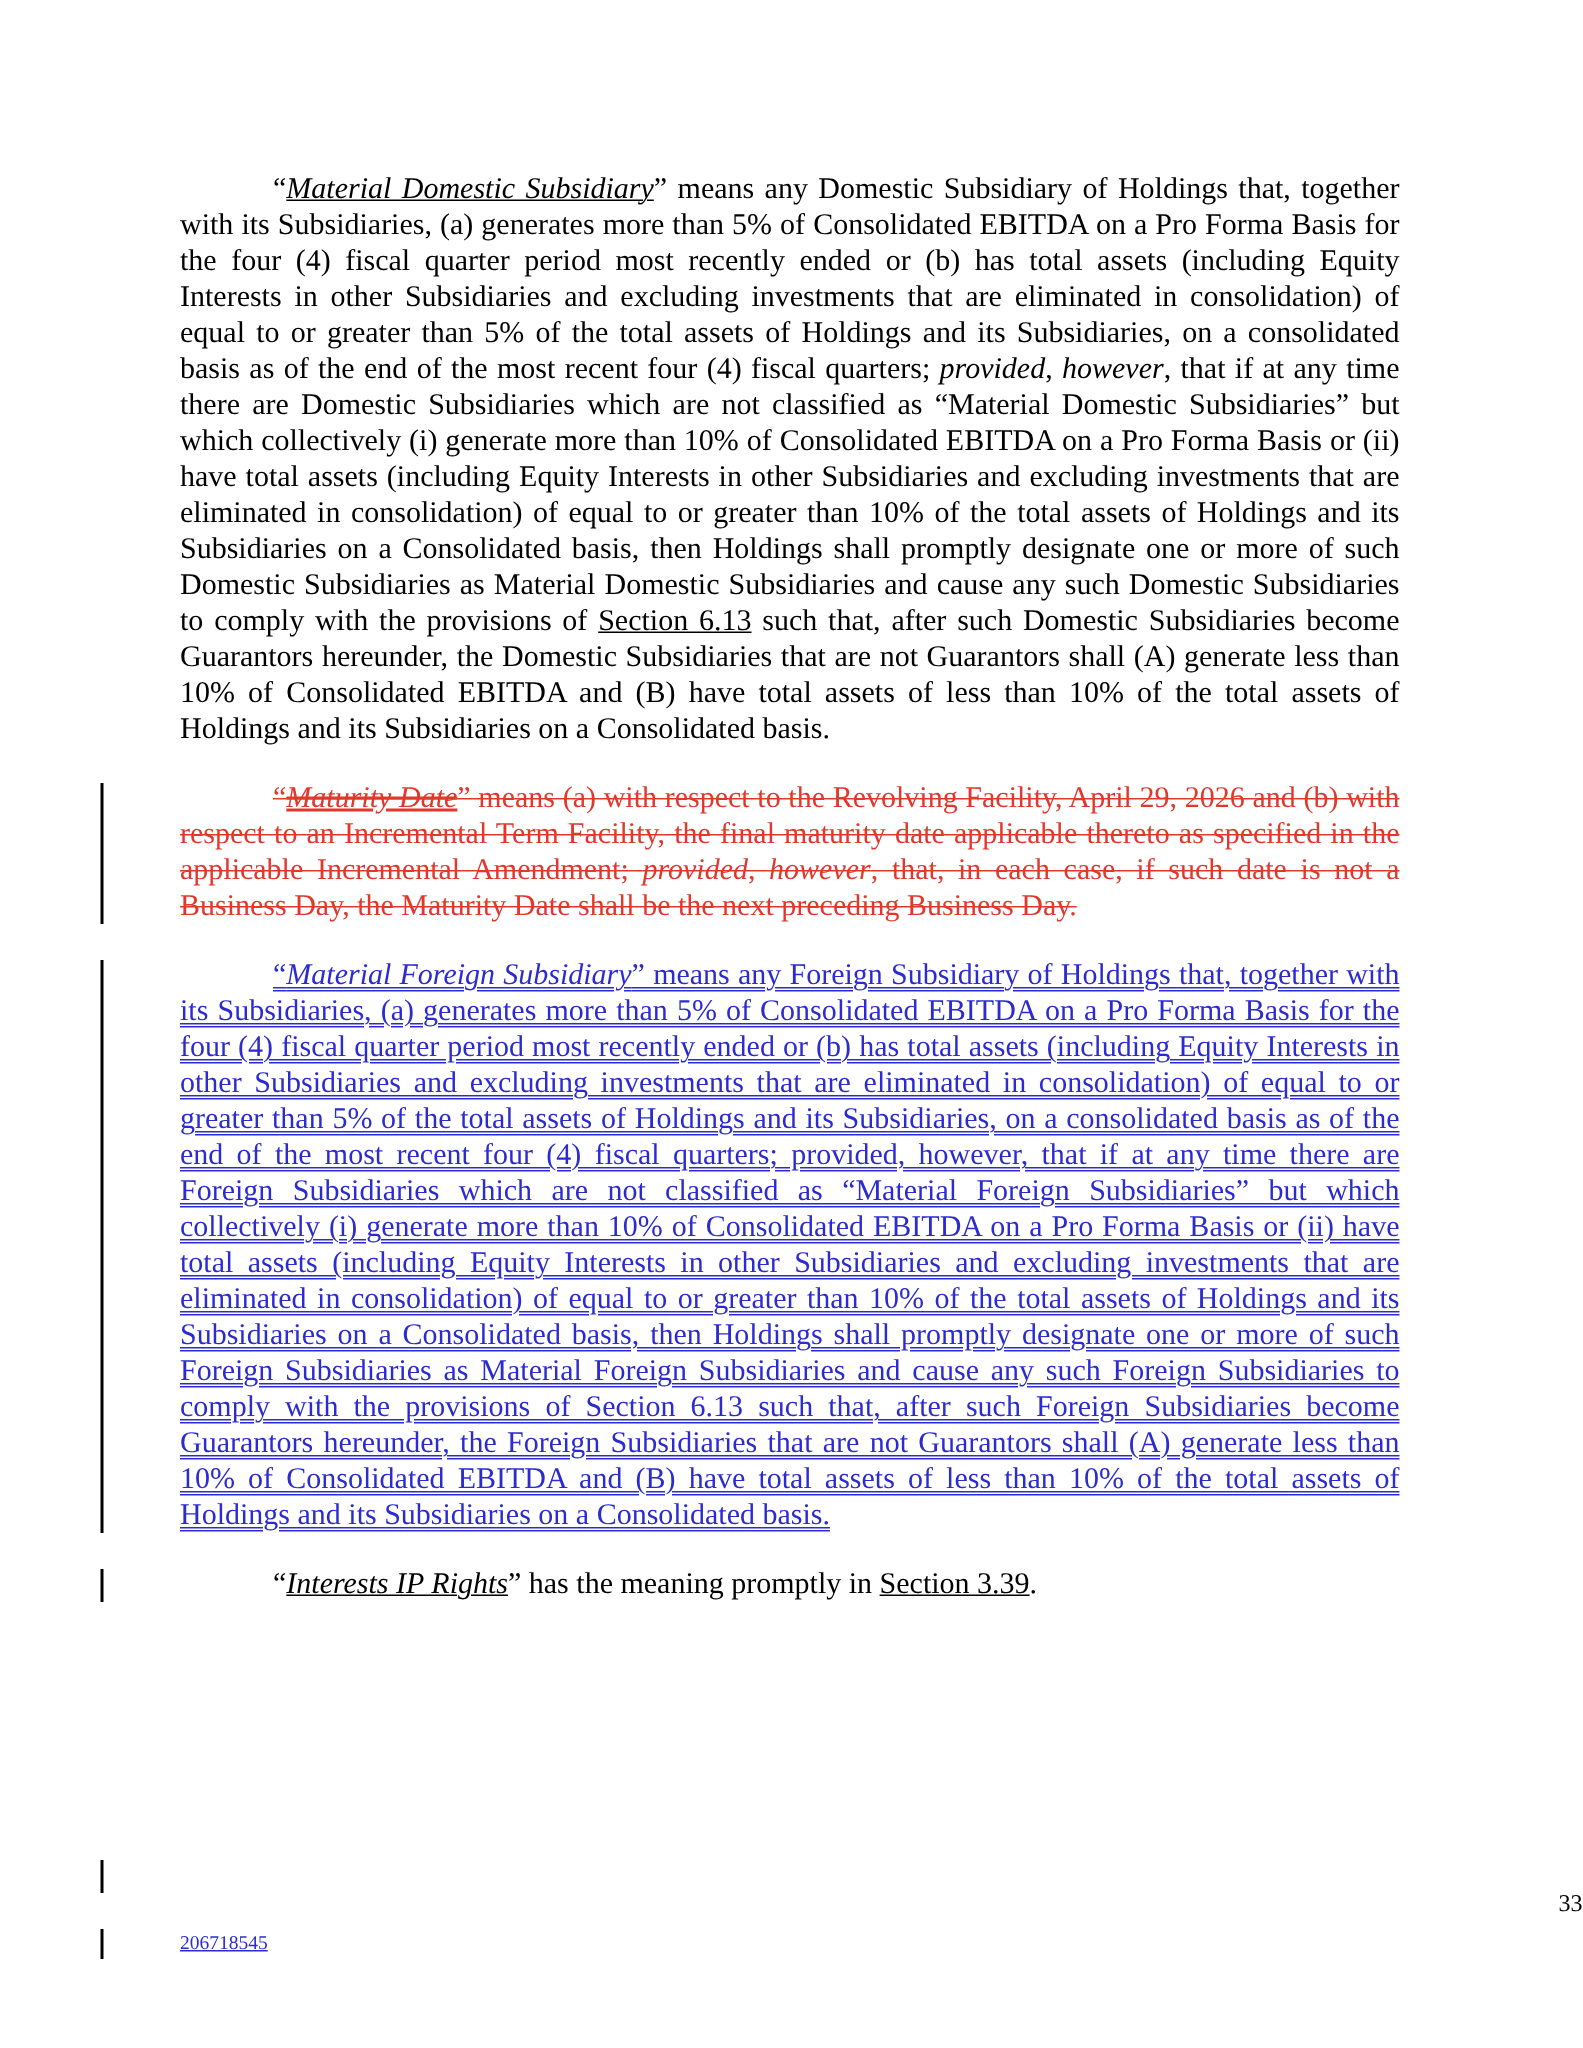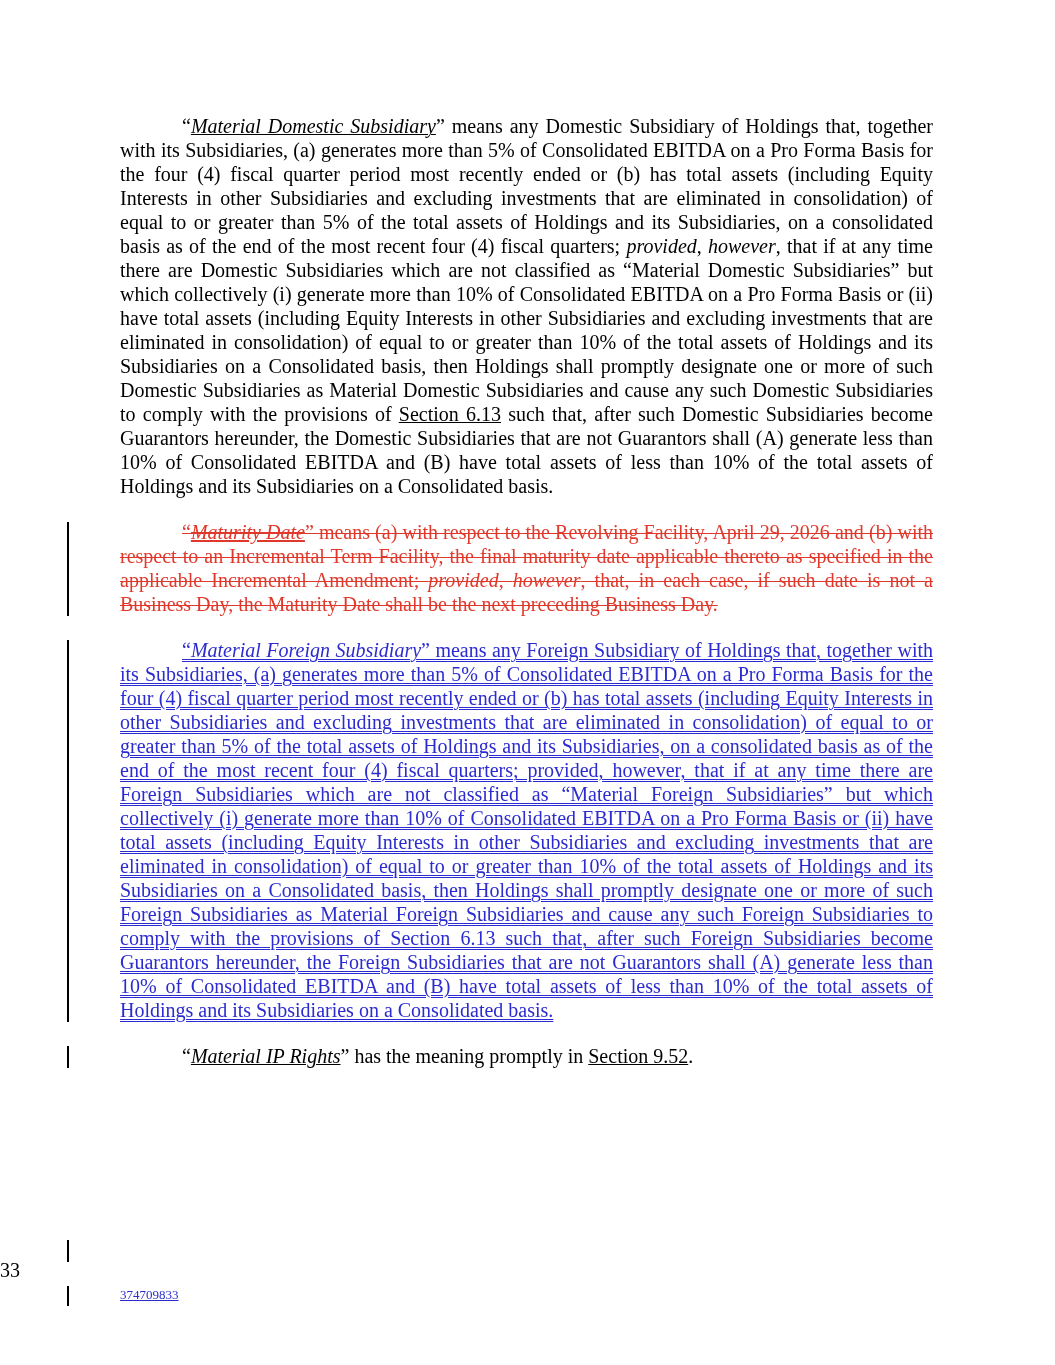--- a/index.html
+++ b/index.html
@@ -49,48 +49,48 @@
     position: absolute;
     left: 67px;
     width: 2px;
     background: #000000;
   }
   .page-number {
     position: absolute;
     left: 0;
     top: 1258px;
     width: 100%;
-    text-align: left;
-    font-size: 20px;
+    text-align: right;
+    font-size: 16px;
     line-height: 24px;
     font-family: Liberation Serif, serif;
   }
   .doc-stamp {
     position: absolute;
     left: 120px;
     top: 1287px;
     font-size: 13px;
     line-height: 16px;
     color: var(--ins-blue);
     text-decoration: underline;
   }
 </style>
 </head>
 <body>
 
 <div class="doc">
     <p class="para change-unchanged"><span>“</span><span class="i u">Material Domestic Subsidiary</span><span>” means any Domestic Subsidiary of Holdings that, together with its Subsidiaries, (a) generates more than 5% of Consolidated EBITDA on a Pro Forma Basis for the four (4) fiscal quarter period most recently ended or (b) has total assets (including Equity Interests in other Subsidiaries and excluding investments that are eliminated in consolidation) of equal to or greater than 5% of the total assets of Holdings and its Subsidiaries, on a consolidated basis as of the end of the most recent four (4) fiscal quarters; </span><span class="i">provided</span><span>, </span><span class="i">however</span><span>, that if at any time there are Domestic Subsidiaries which are not classified as “Material Domestic Subsidiaries” but which collectively (i) generate more than 10% of Consolidated EBITDA on a Pro Forma Basis or (ii) have total assets (including Equity Interests in other Subsidiaries and excluding investments that are eliminated in consolidation) of equal to or greater than 10% of the total assets of Holdings and its Subsidiaries on a Consolidated basis, then Holdings shall promptly designate one or more of such Domestic Subsidiaries as Material Domestic Subsidiaries and cause any such Domestic Subsidiaries to comply with the provisions of </span><span class="u">Section 6.13</span><span> such that, after such Domestic Subsidiaries become Guarantors hereunder, the Domestic Subsidiaries that are not Guarantors shall (A) generate less than 10% of Consolidated EBITDA and (B) have total assets of less than 10% of the total assets of Holdings and its Subsidiaries on a Consolidated basis.</span></p>
     <p class="para change-deleted"><span>“</span><span class="i u">Maturity Date</span><span>” means (a) with respect to the Revolving Facility, April 29, 2026 and (b) with respect to an Incremental Term Facility, the final maturity date applicable thereto as specified in the applicable Incremental Amendment; </span><span class="i">provided</span><span>, </span><span class="i">however</span><span>, that, in each case, if such date is not a Business Day, the Maturity Date shall be the next preceding Business Day.</span></p>
     <p class="para change-inserted"><span>“</span><span class="i">Material Foreign Subsidiary</span><span>” means any Foreign Subsidiary of Holdings that, together with its Subsidiaries, (a) generates more than 5% of Consolidated EBITDA on a Pro Forma Basis for the four (4) fiscal quarter period most recently ended or (b) has total assets (including Equity Interests in other Subsidiaries and excluding investments that are eliminated in consolidation) of equal to or greater than 5% of the total assets of Holdings and its Subsidiaries, on a consolidated basis as of the end of the most recent four (4) fiscal quarters; provided, however, that if at any time there are Foreign Subsidiaries which are not classified as “Material Foreign Subsidiaries” but which collectively (i) generate more than 10% of Consolidated EBITDA on a Pro Forma Basis or (ii) have total assets (including Equity Interests in other Subsidiaries and excluding investments that are eliminated in consolidation) of equal to or greater than 10% of the total assets of Holdings and its Subsidiaries on a Consolidated basis, then Holdings shall promptly designate one or more of such Foreign Subsidiaries as Material Foreign Subsidiaries and cause any such Foreign Subsidiaries to comply with the provisions of Section 6.13 such that, after such Foreign Subsidiaries become Guarantors hereunder, the Foreign Subsidiaries that are not Guarantors shall (A) generate less than 10% of Consolidated EBITDA and (B) have total assets of less than 10% of the total assets of Holdings and its Subsidiaries on a Consolidated basis.</span></p>
-    <p class="para change-unchanged"><span>“</span><span class="i u">Material IP Rights</span><span>” has the meaning promptly in </span><span class="u">Section 9.52</span><span>.</span></p>
+    <p class="para change-unchanged"><span>“</span><span class="i u">Interests IP Rights</span><span>” has the meaning promptly in </span><span class="u">Section 3.39</span><span>.</span></p>
   </div>
 
 <div class="page-number">33</div>
 
-<div class="doc-stamp">374709833</div>
+<div class="doc-stamp">206718545</div>
 
 <div>
     <div class="change-bar" style="top: 522px; height: 94px; background: rgb(0, 0, 0);"></div>
     <div class="change-bar" style="top: 640px; height: 382px; background: rgb(0, 0, 0);"></div>
     <div class="change-bar" style="top: 1046px; height: 22px; background: rgb(0, 0, 0);"></div>
     <div class="change-bar" style="top: 1240px; height: 22px; background: rgb(0, 0, 0);"></div>
     <div class="change-bar" style="top: 1286px; height: 20px; background: rgb(0, 0, 0);"></div>
   </div>
 
 </body></html>

